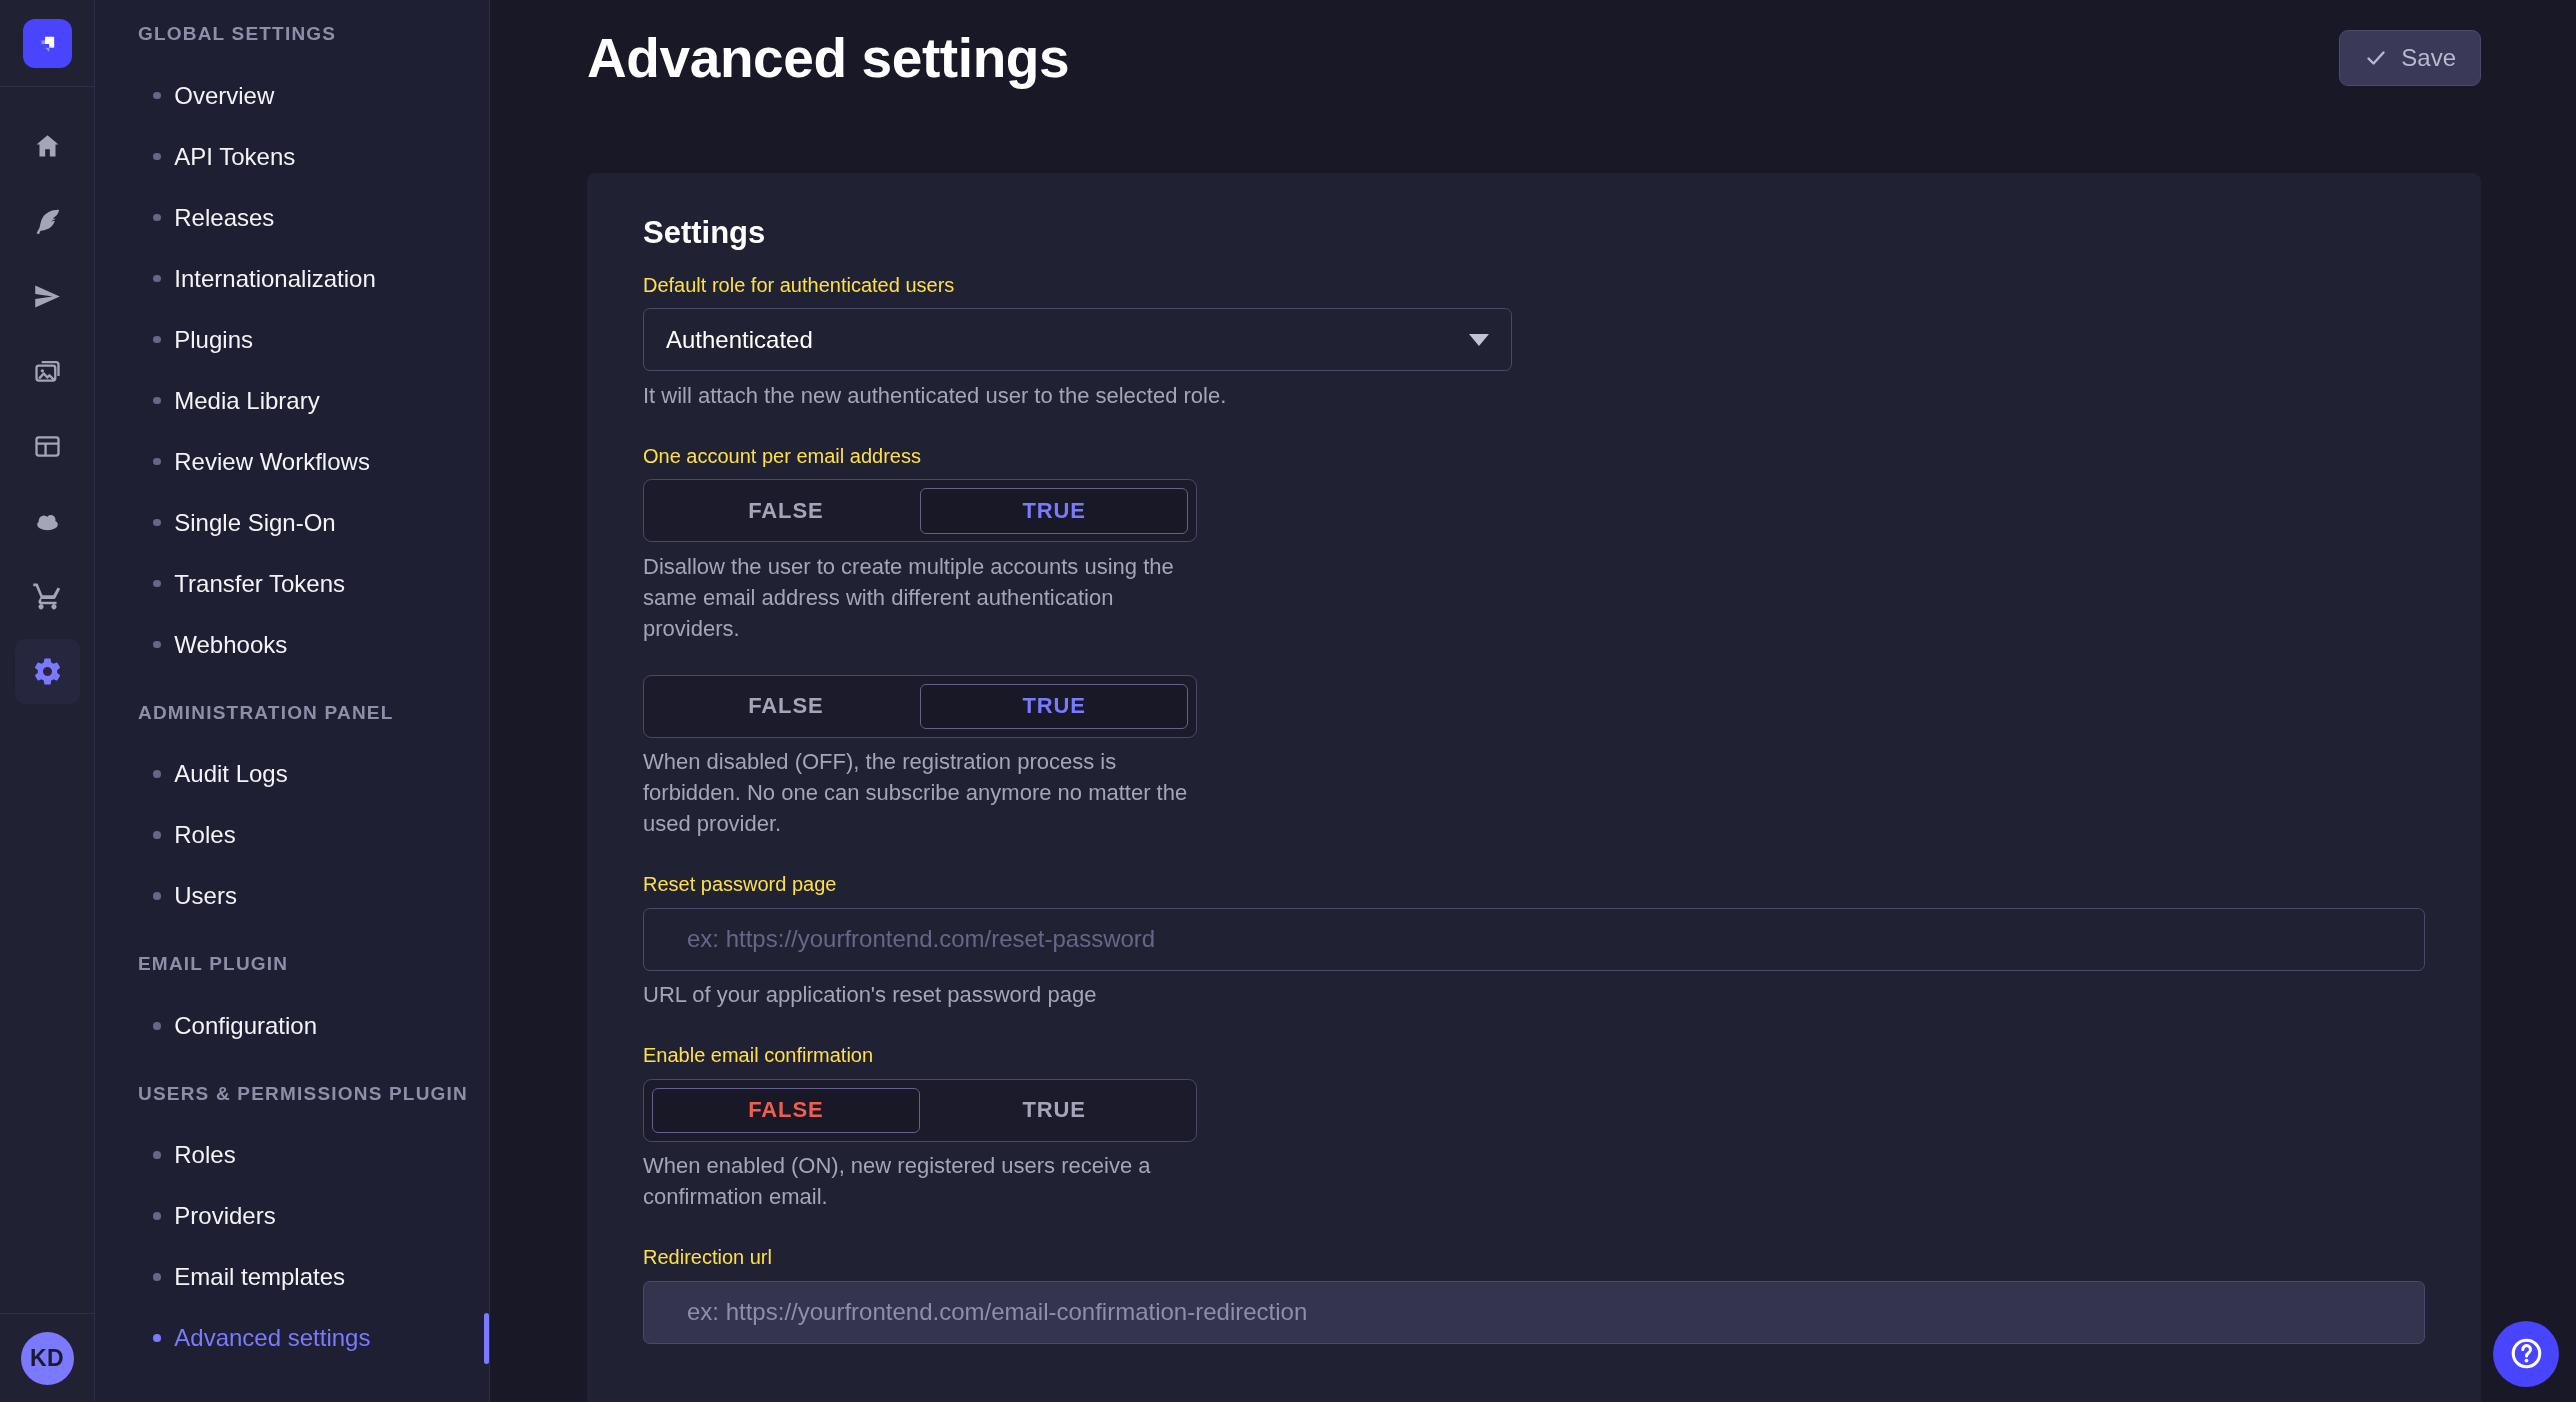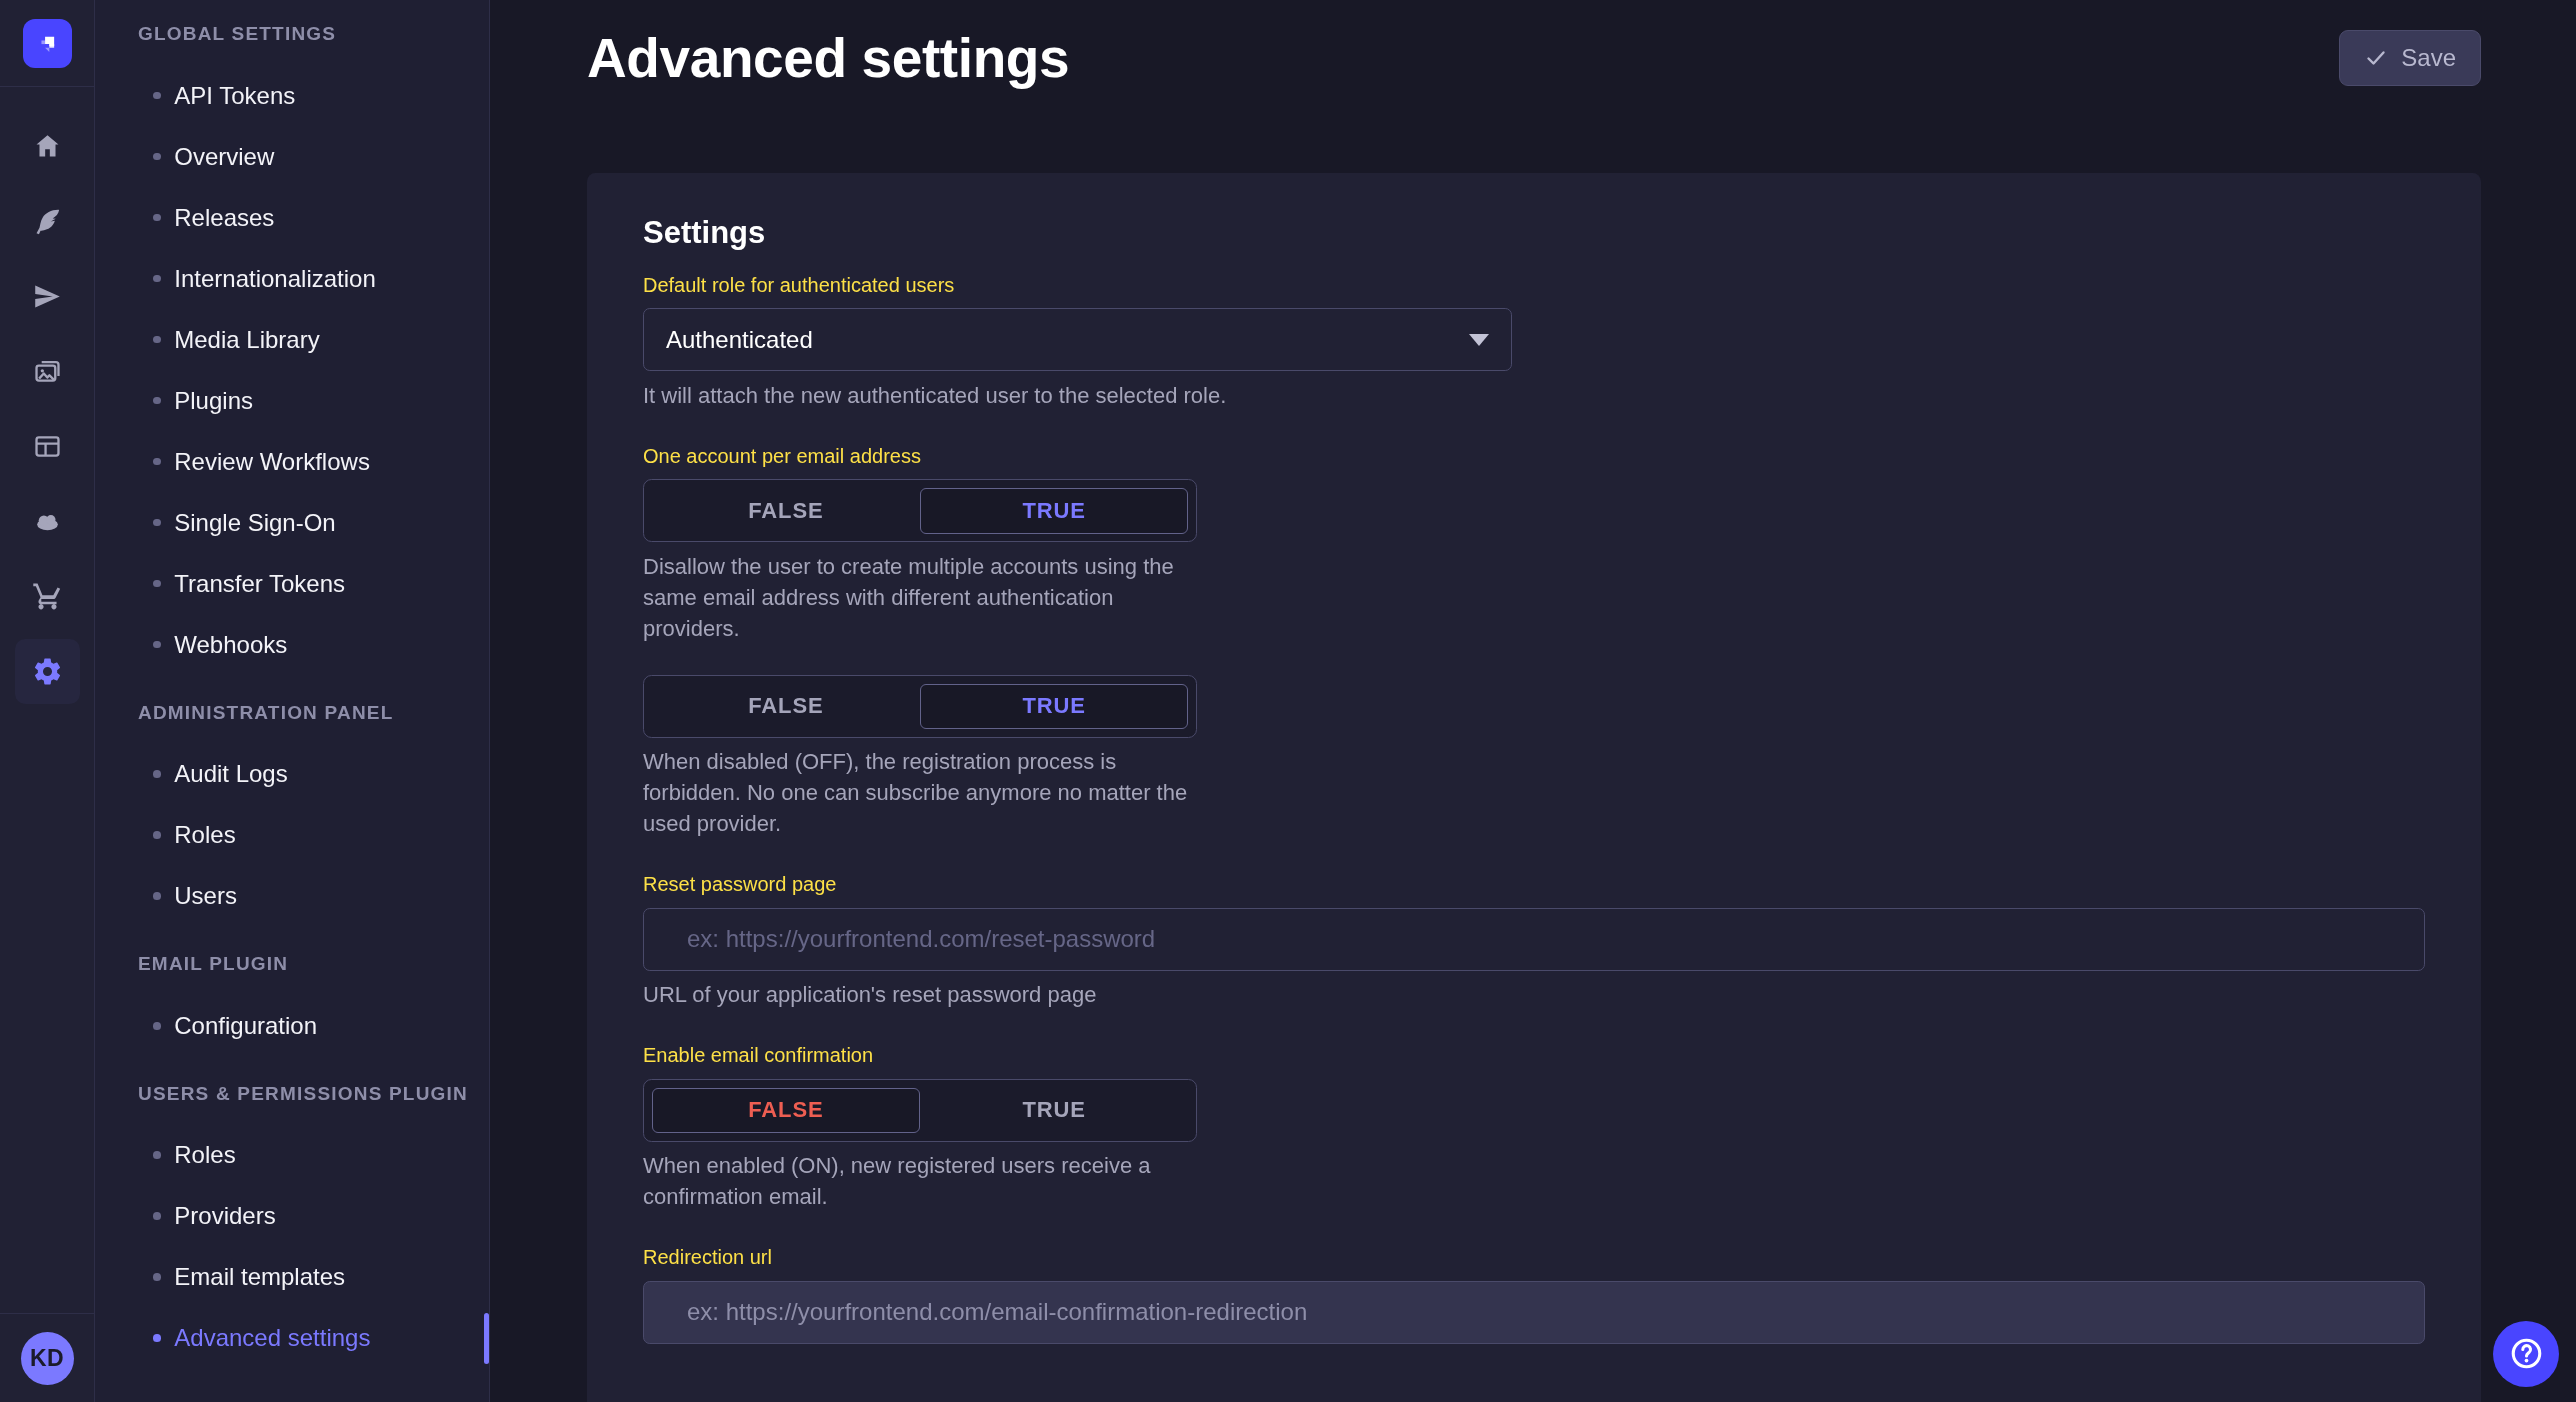--- a/index.html
+++ b/index.html
@@ -257,41 +257,41 @@
   </div>
 </nav>
 
 <nav class="subnav">
 
   <div class="nav-section">
     <div class="nav-section-label">GLOBAL SETTINGS</div>
     <ul>
       <li class="nav-item">
           <span class="bullet"></span>
+          <span>Overview</span>
+        </li>
+      <li class="nav-item">
+          <span class="bullet"></span>
           <span>API Tokens</span>
         </li>
       <li class="nav-item">
           <span class="bullet"></span>
-          <span>Overview</span>
-        </li>
-      <li class="nav-item">
-          <span class="bullet"></span>
           <span>Releases</span>
         </li>
       <li class="nav-item">
           <span class="bullet"></span>
           <span>Internationalization</span>
         </li>
       <li class="nav-item">
           <span class="bullet"></span>
+          <span>Plugins</span>
+        </li>
+      <li class="nav-item">
+          <span class="bullet"></span>
           <span>Media Library</span>
-        </li>
-      <li class="nav-item">
-          <span class="bullet"></span>
-          <span>Plugins</span>
         </li>
       <li class="nav-item">
           <span class="bullet"></span>
           <span>Review Workflows</span>
         </li>
       <li class="nav-item">
           <span class="bullet"></span>
           <span>Single Sign-On</span>
         </li>
       <li class="nav-item">

